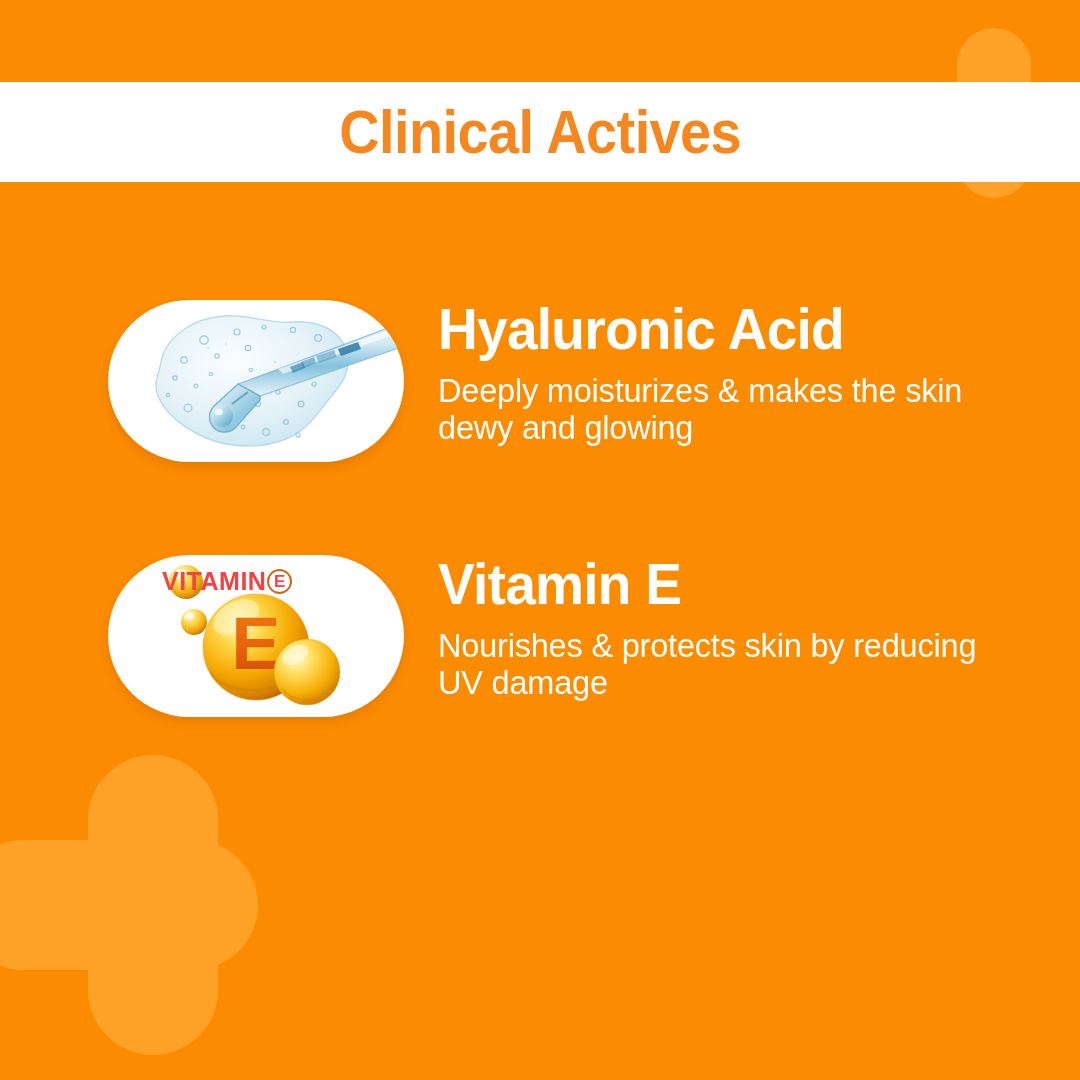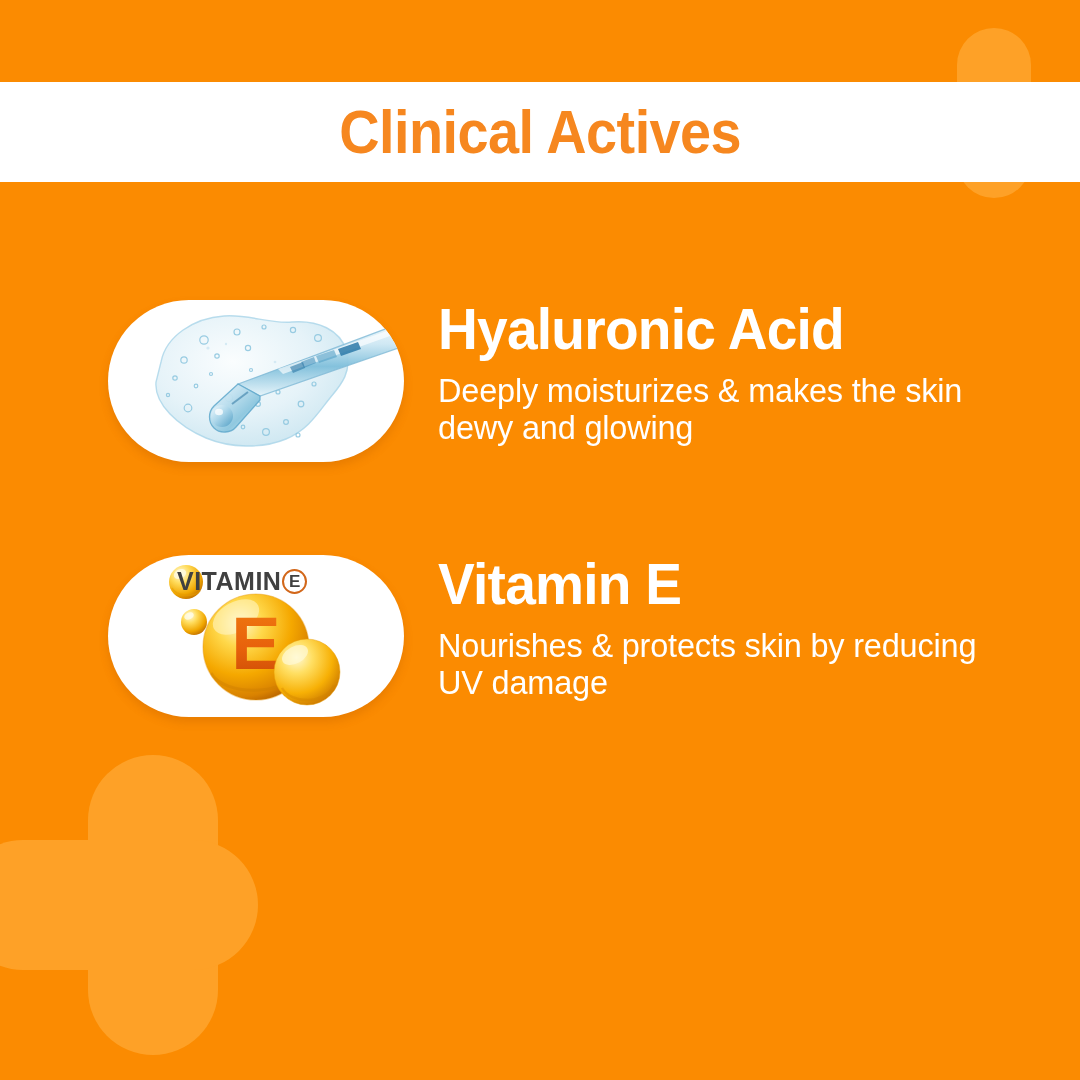--- a/index.html
+++ b/index.html
@@ -93,24 +93,24 @@
     transform:scaleX(0.97);
     transform-origin:left top;
   }
 
   
   .gel-art { position:absolute; inset:0; }
 
   
   .vite-art { position:absolute; inset:0; }
   .vite-label {
-    position:absolute; left:69px; top:14px;
+    position:absolute; left:54px; top:14px;
     display:flex; align-items:center;
     font-size:25px; font-weight:bold;
-    color:#404040;
+    color:#ef4444;
     letter-spacing:0.5px;
     line-height:1;
     justify-content:center;
   }
   .vite-label-circle {
     display:inline-flex; align-items:center; justify-content:center;
     width:25px; height:25px;
     border:2.6px solid #D2671A;
     border-radius:50%;
     font-size:17px; font-weight:bold;

